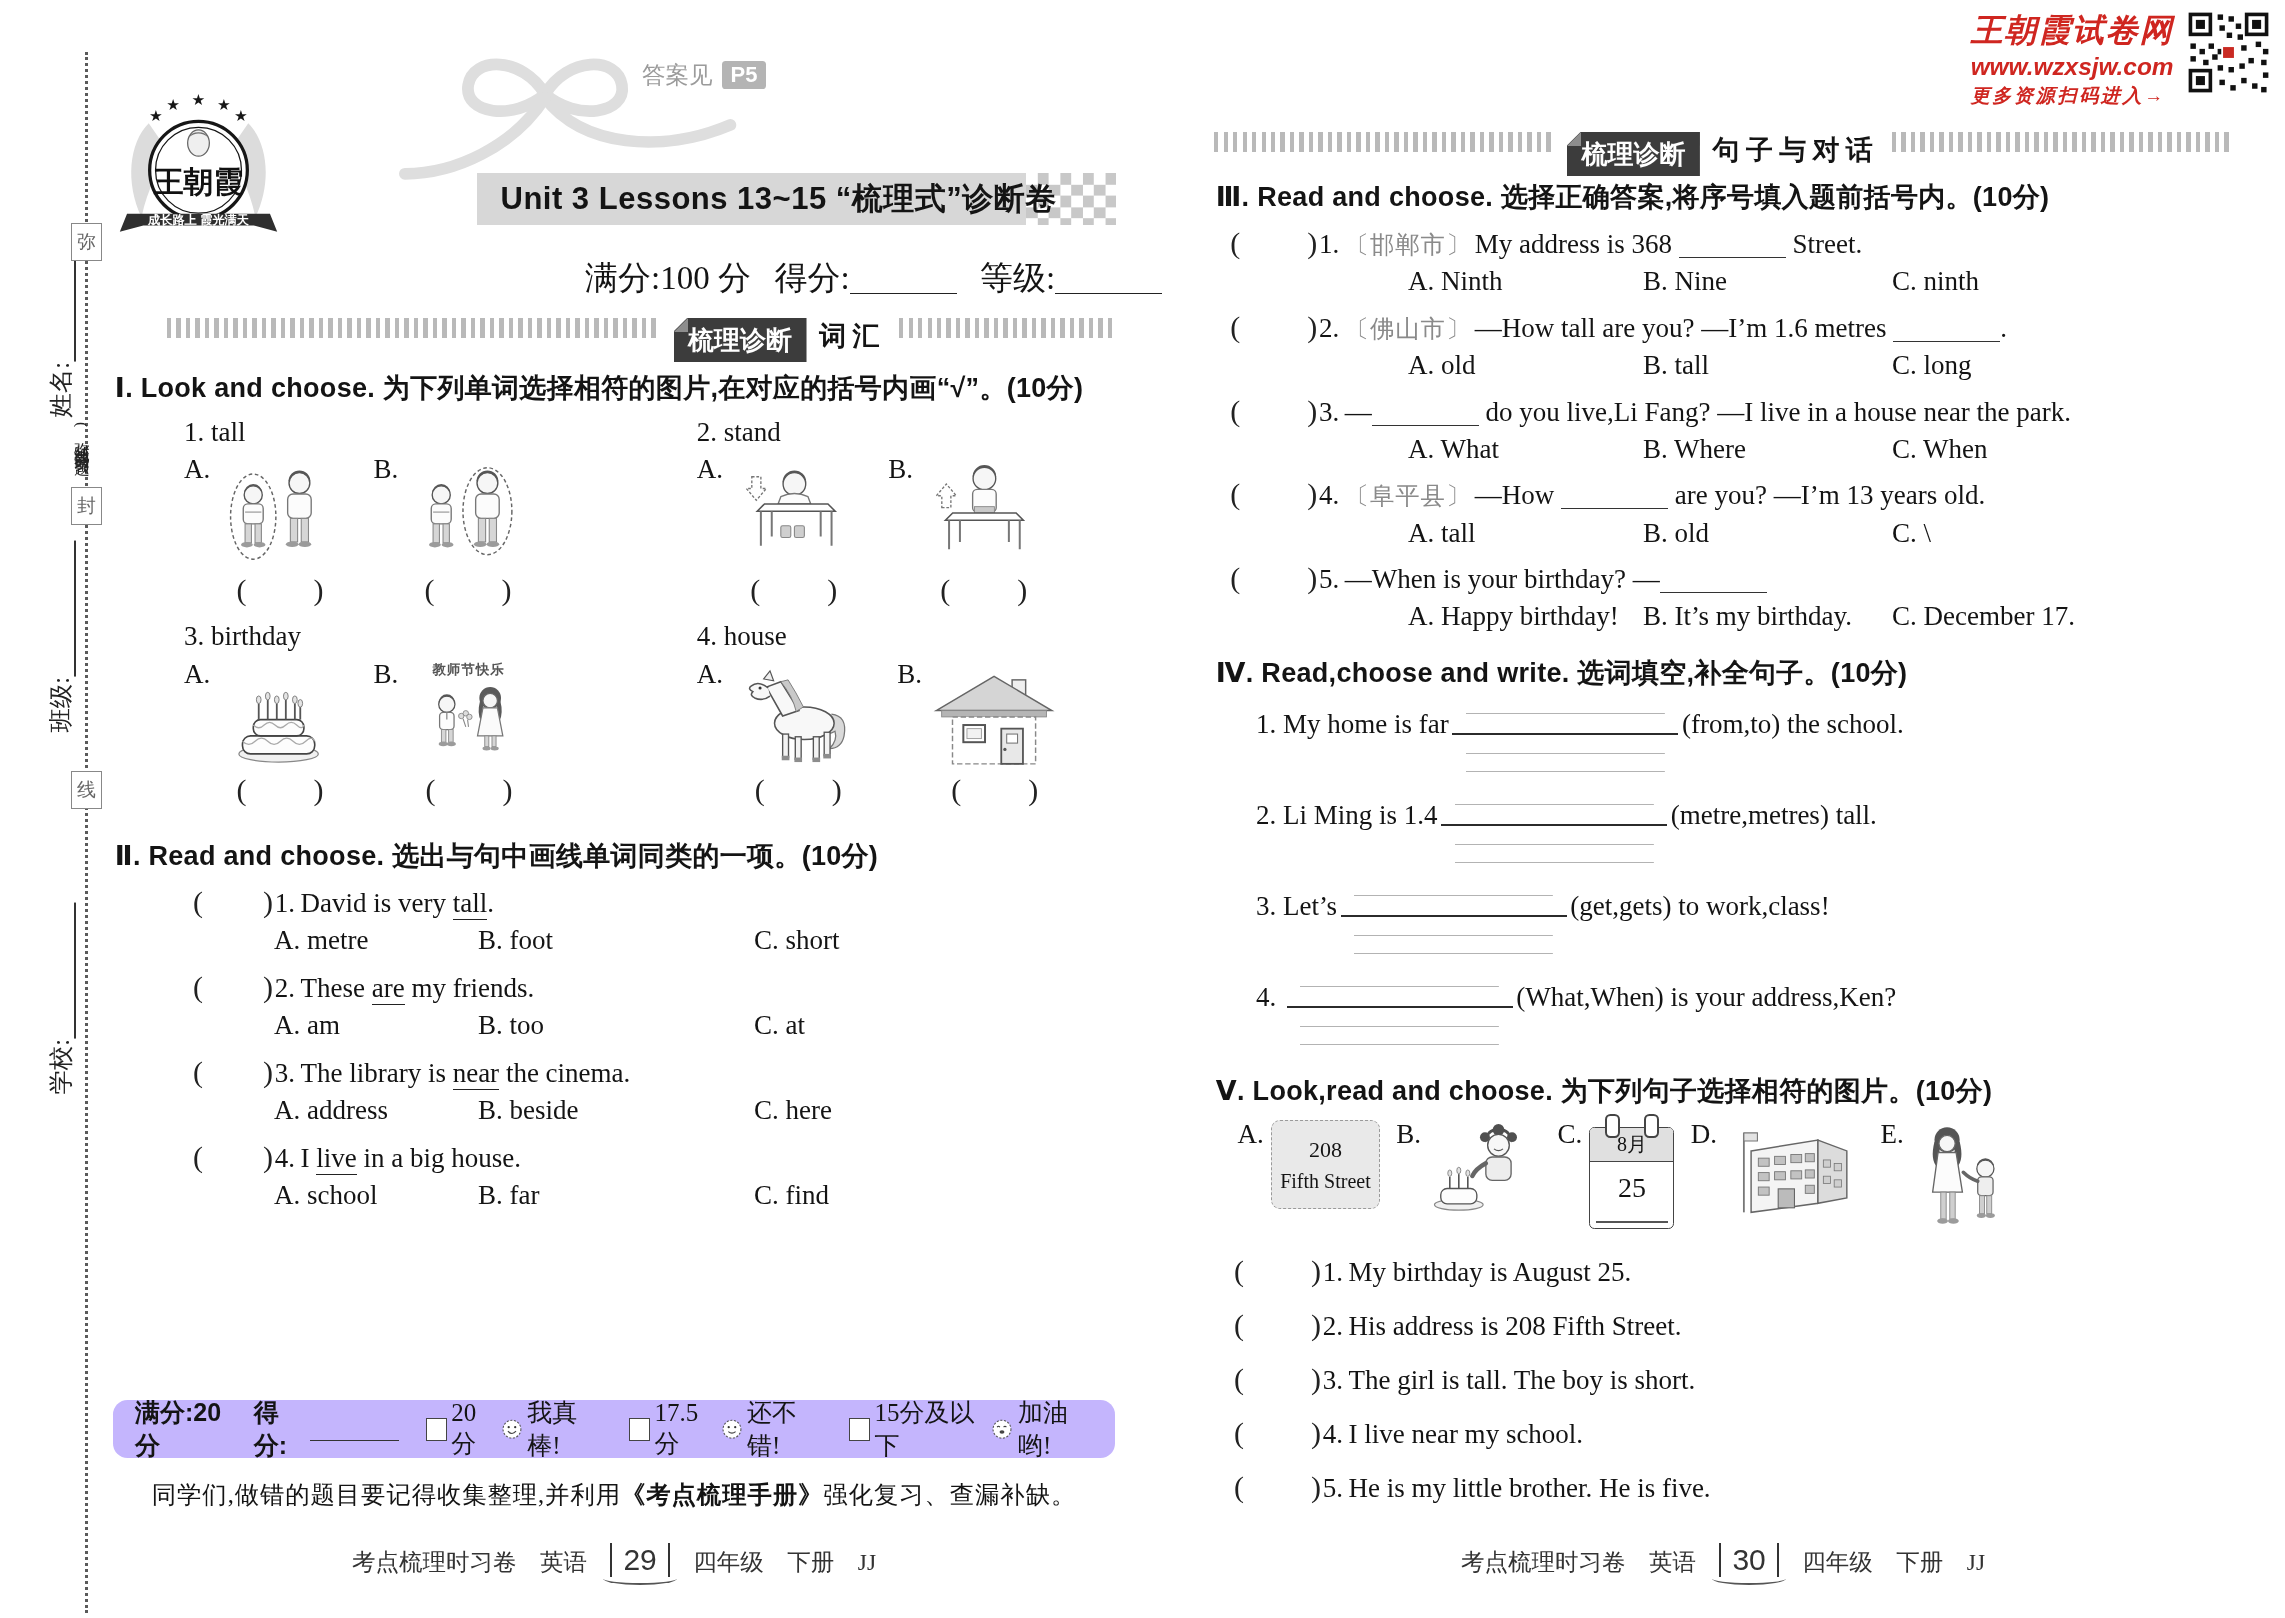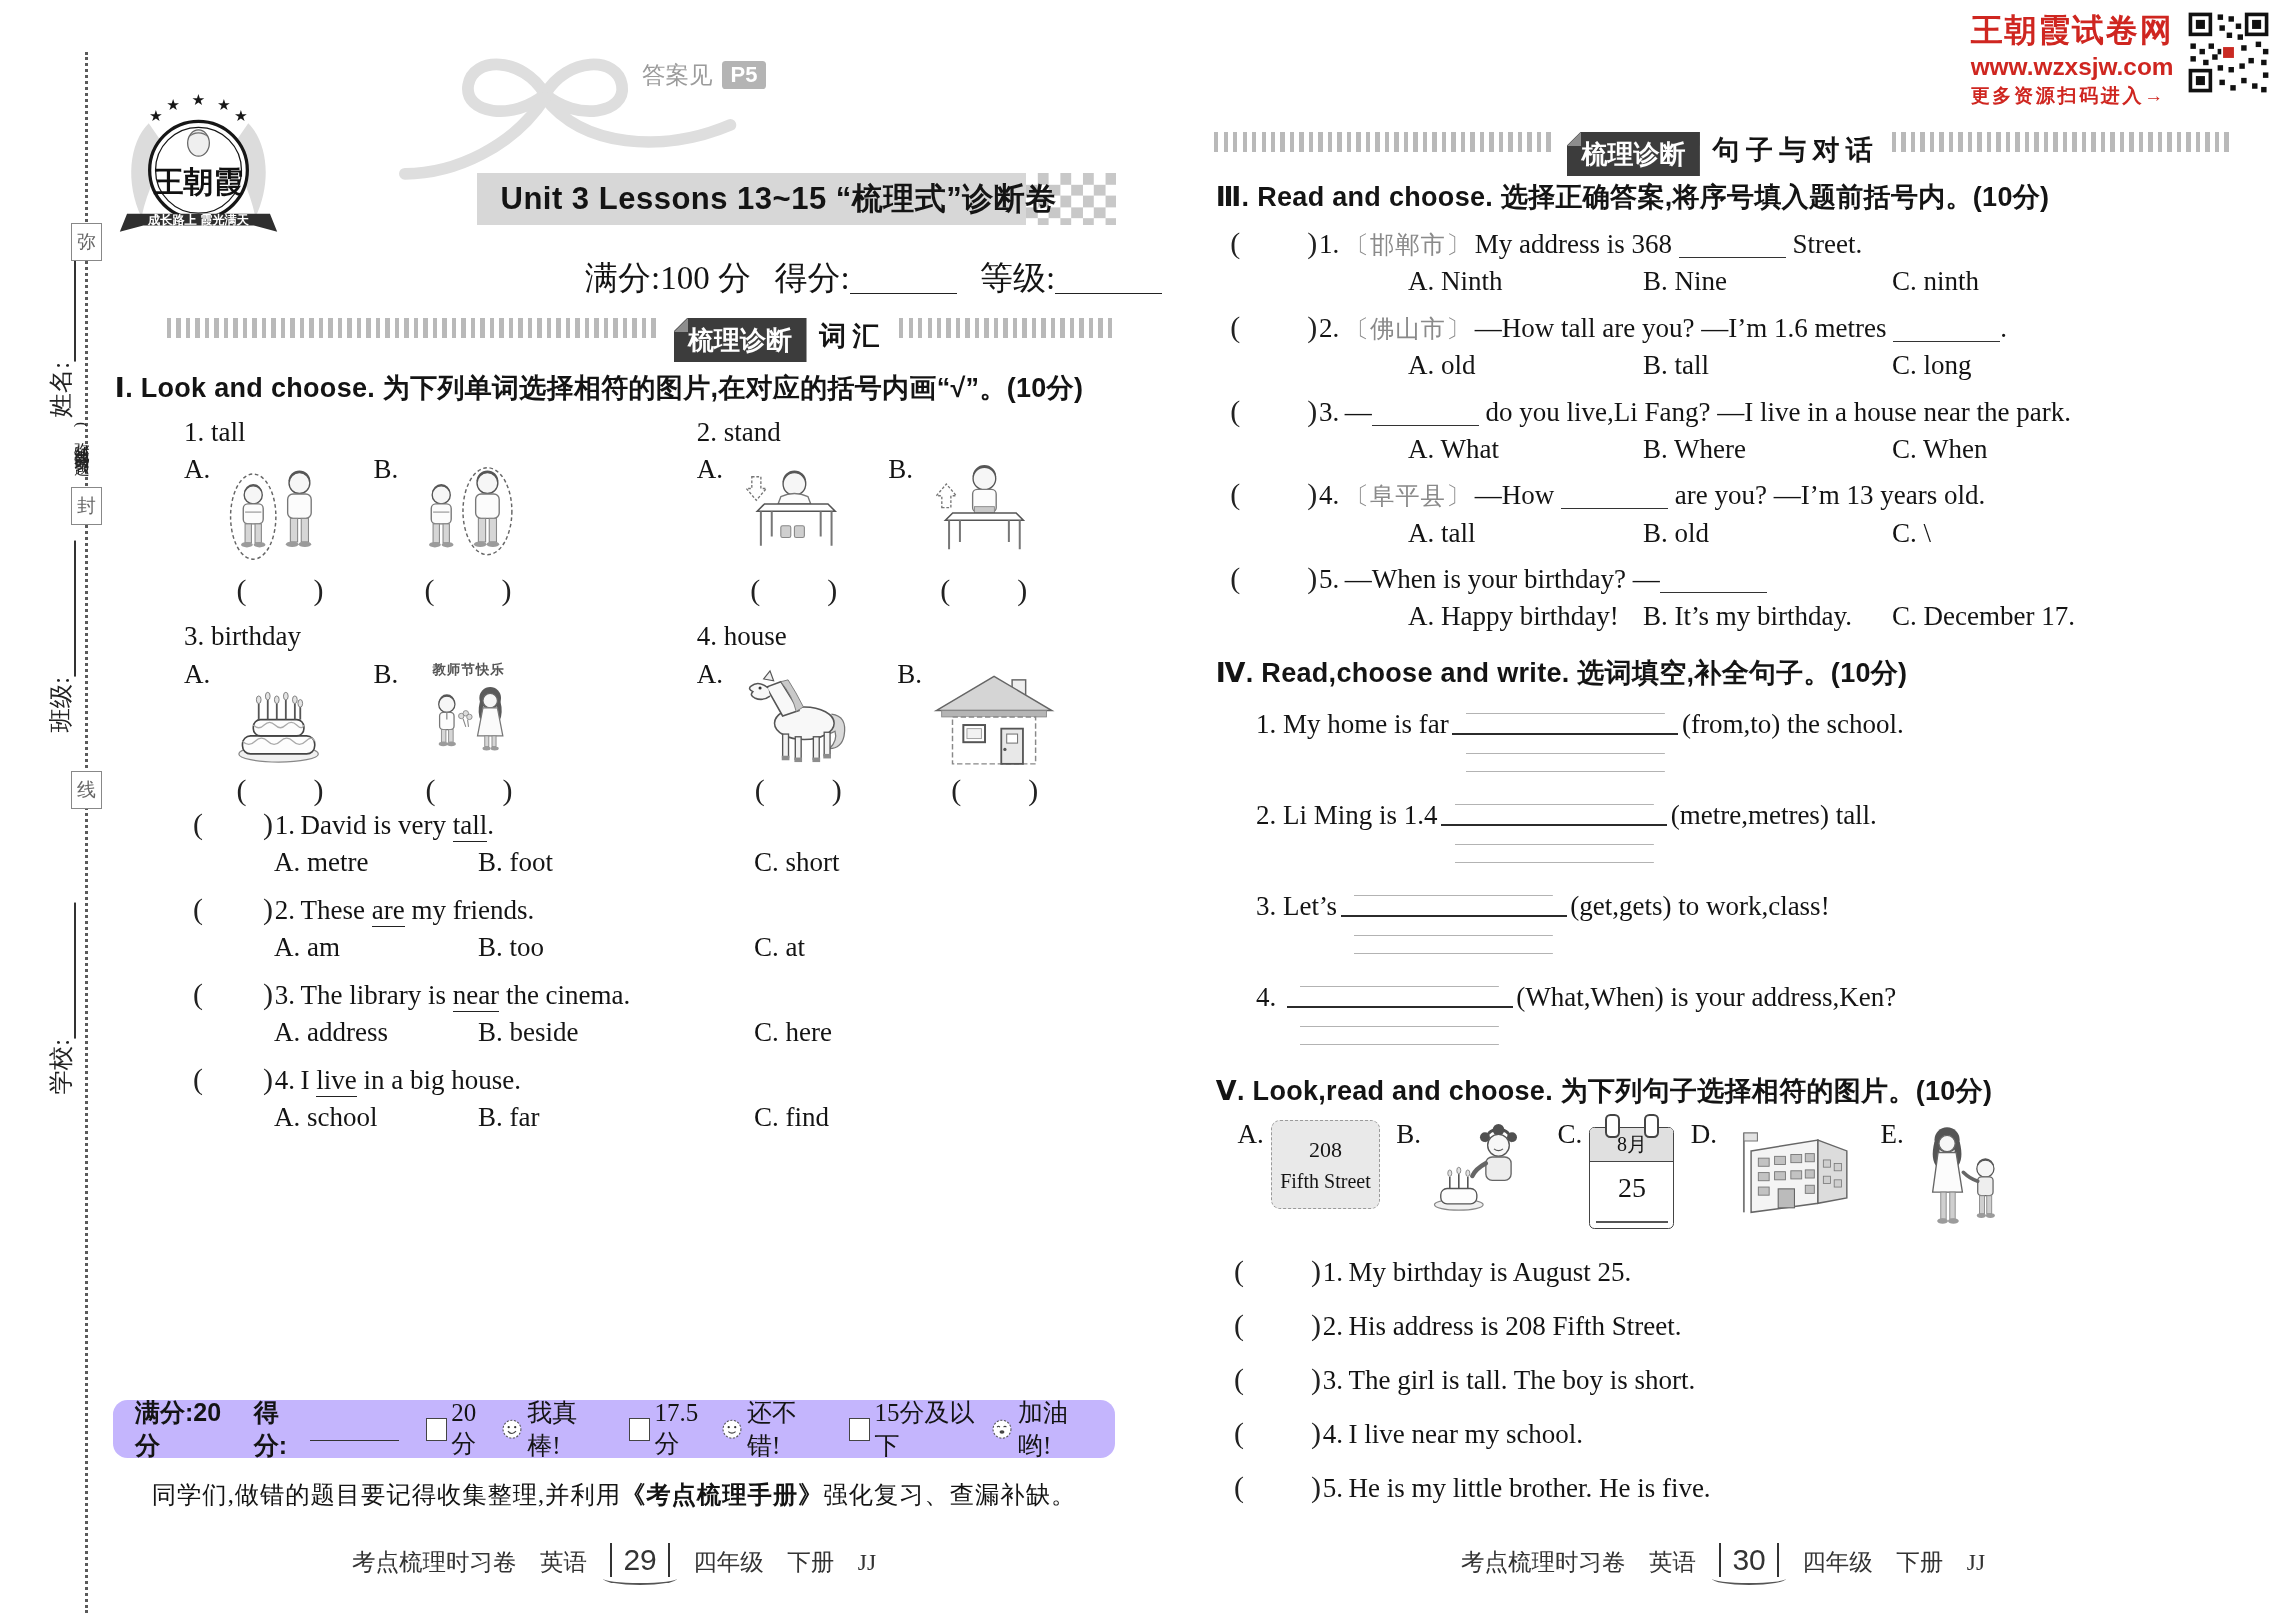--- a/index.html
+++ b/index.html
@@ -1,21 +1,21 @@
 <!DOCTYPE html>
 <html style="font-size:14.5px"><head>
 <meta charset="utf-8">
 <style>
   html,body{margin:0;padding:0;background:#888;}
   .sheet{position:relative;width:2286px;height:1618px;background:#fff;overflow:hidden;
          font-family:"Liberation Serif","DejaVu Serif",serif;color:#141414;}
 
   
   .brand{position:absolute;top:9px;right:14.5px;display:flex;gap:11px;align-items:flex-start;z-index:5;}
-  .brand-text{text-align:left;}
+  .brand-text{text-align:left;font-style:italic;}
   .brand-name{color:#cf2620;font-weight:bold;font-size:32px;letter-spacing:1.8px;font-family:"Liberation Sans","DejaVu Sans",sans-serif;}
   .brand-url{color:#cf2620;font-weight:bold;font-size:24.4px;font-family:"Liberation Sans","DejaVu Sans",sans-serif;}
   .brand-scan{color:#cf2620;font-weight:bold;font-size:19px;letter-spacing:2.7px;font-family:"Liberation Sans","DejaVu Sans",sans-serif;margin-top:1.8px;}
 
   
   .seal-dots{position:absolute;left:85px;top:52px;bottom:5.4px;width:0;border-left:3.6px dotted #5a5a5a;}
   .vrot{position:absolute;left:45px;}
   .vrot .in{transform:rotate(-90deg) translateX(-100%);transform-origin:top left;white-space:nowrap;
             font-size:24.4px;color:#222;}
   .vblank{display:inline-block;width:136px;border-bottom:2.3px solid #333;height:5.4px;vertical-align:-7.2px;}
@@ -480,20 +480,21 @@
                 <span class="ansparen">
                     <span>(</span>
                     <span>)</span>
                   </span>
               </span>
             </div>
           </div>
         </div>
       </div>
 
+      <div class="qheading" style="margin-top:31px;">Ⅱ. Read and choose. 选出与句中画线单词同类的一项。(10分)</div>
 
       <div>
         <div class="qline"><span class="ansparen small">
               <span>(</span>
               <span>)</span>
             </span><span class="qno">1.</span><span>David is very </span><span class="uw">tall</span><span>.</span></div>
         <div class="opts3">
             <span>A. metre</span>
             <span>B. foot</span>
             <span>C. short</span>

